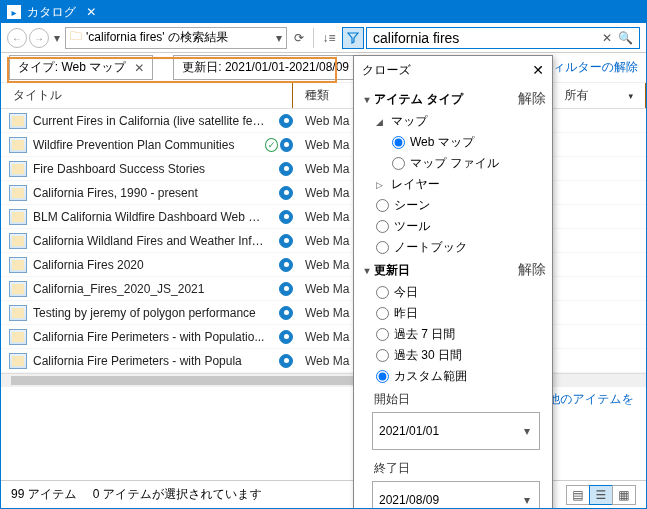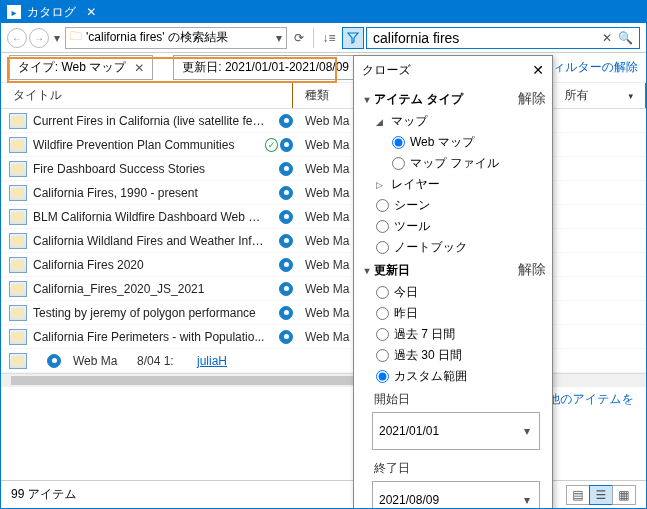--- a/index.html
+++ b/index.html
@@ -221,36 +221,38 @@
       <div class="t">California Fire Perimeters - with Populatio...</div>
       <div class="badges">
         <span class="badge b"></span>
       </div>
       <div class="typ">Web Ma</div>
       <div class="date">8/04 1:</div>
       <div class="own">juliaH</div>
     </div>
     <div class="row">
       <div class="ic"></div>
+      <div class="t">California Fire Perimeters - with Popula</div>
       <div class="badges">
         <span class="badge b"></span>
       </div>
       <div class="typ">Web Ma</div>
       <div class="date">8/04 1:</div>
       <div class="own">juliaH</div>
     </div>
   </div>
 
 <div class="scroll">
     <div class="thumb"></div>
   </div>
 <div class="more">その他のアイテムを</div>
 
 <div class="status">
   <span>99 アイテム</span>
+  <span>0 アイテムが選択されています</span>
   <div class="viewbtns">
     <div class="vbtn">▤</div>
     <div class="vbtn act">☰</div>
     <div class="vbtn">▦</div>
   </div>
 </div>
 
 <div class="panel">
   <div class="ph">
     <span>クローズ</span>

